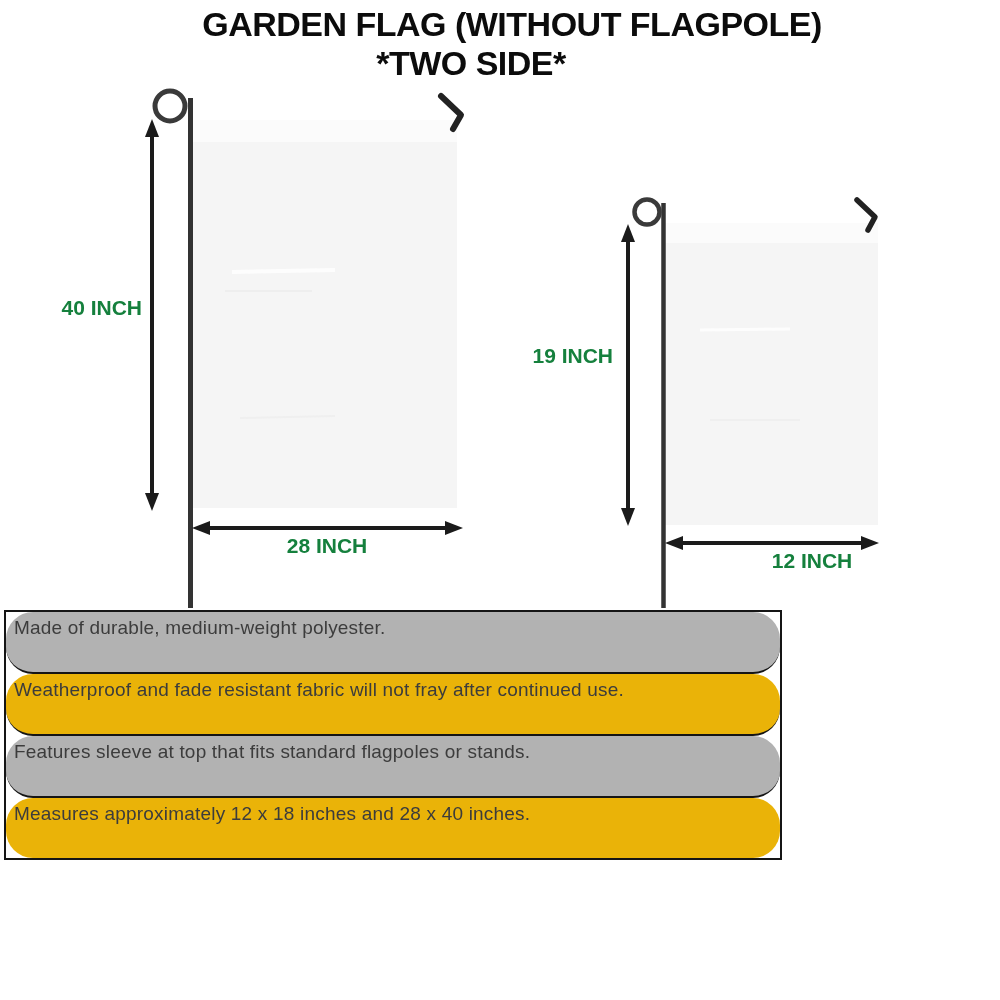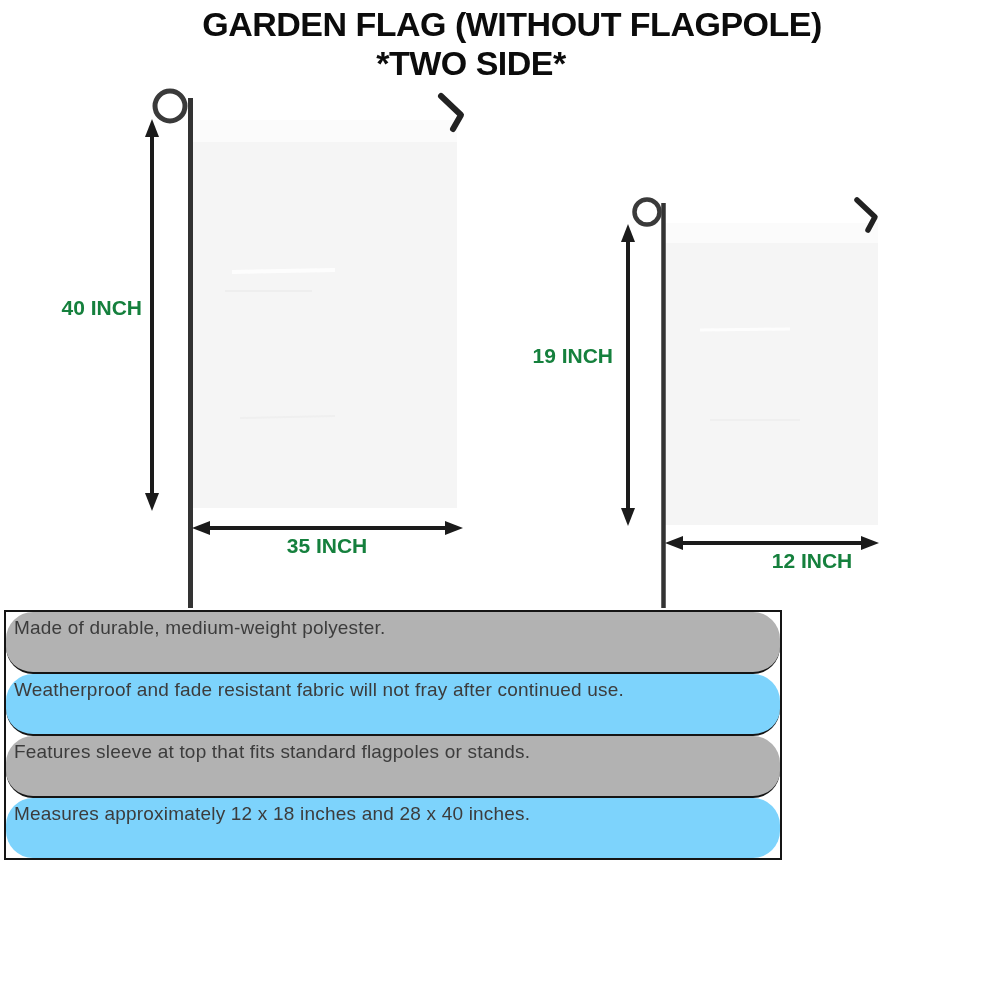--- a/index.html
+++ b/index.html
@@ -40,21 +40,21 @@
   }
   .spec-row{
     height:55px;
     border-bottom:2px solid #151515;
     padding:5px 10px 0 8px;
     box-sizing:content-box;
     font-size:19px;color:#3c3c3c;letter-spacing:0.2px;border-radius:27px;
   }
   .spec-row:last-child{border-bottom:none;}
   .row-gray{background:#b2b2b2;}
-  .row-white{background:#7dd3fc;}
+  .row-white{background:#eab308;}
 </style>
 </head>
 <body>
 
 <div class="canvas">
 
   <div class="title-block">
     <div class="title-line1">GARDEN FLAG (WITHOUT FLAGPOLE)</div>
     <div class="title-line2">*TWO SIDE*</div>
   </div>
@@ -109,21 +109,21 @@
 
       <g fill="#1b1b1b" stroke="#1b1b1b">
         <line x1="681" y1="543" x2="863" y2="543" stroke-width="4"></line>
         <polygon points="665,543 683,536 683,550" stroke="none"></polygon>
         <polygon points="879,543 861,536 861,550" stroke="none"></polygon>
       </g>
     </g>
   </svg>
 
   <div class="dim-label lbl-40">40 INCH</div>
-  <div class="dim-label lbl-28">35 INCH</div>
+  <div class="dim-label lbl-28">28 INCH</div>
   <div class="dim-label lbl-18">19 INCH</div>
   <div class="dim-label lbl-12">12 INCH</div>
 
   <div class="spec-table">
     <div class="spec-row row-gray">Made of durable, medium-weight polyester.</div>
     <div class="spec-row row-white">Weatherproof and fade resistant fabric will not fray after continued use.</div>
     <div class="spec-row row-gray">Features sleeve at top that fits standard flagpoles or stands.</div>
     <div class="spec-row row-white">Measures approximately 12 x 18 inches and 28 x 40 inches.</div>
   </div>
 

